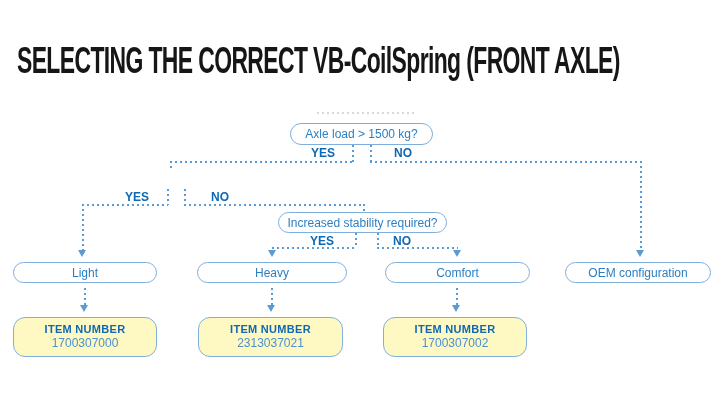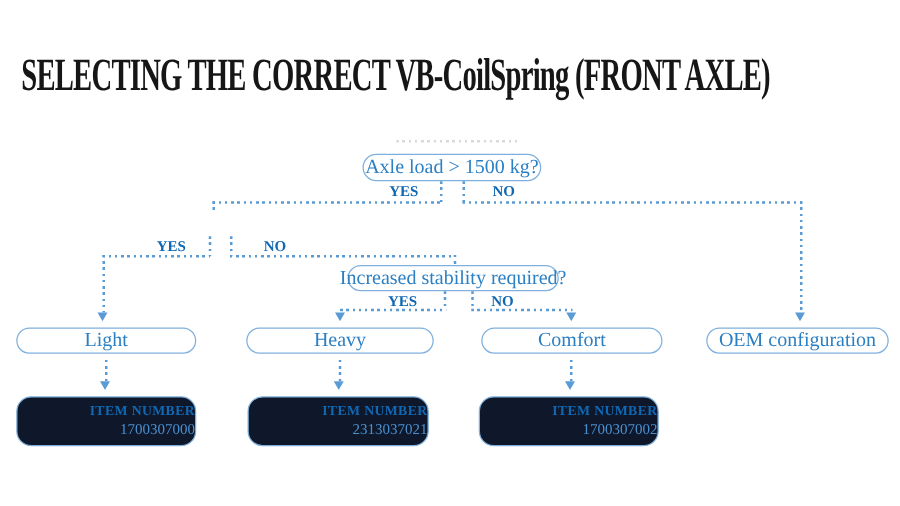--- a/index.html
+++ b/index.html
@@ -1,48 +1,48 @@
 <!DOCTYPE html>
 <html style="--c-background: #ffffff; --c-title: #161616; --c-question-text: #2b7fc3; --c-bold-label: #1068b3; --c-line: #5b9bd5; --c-box-border: #7fb0dd; --c-item-number-text: #4a90d0;"><head>
 <meta charset="utf-8">
 <style>
   html,body{margin:0;padding:0;}
   body{
     width:720px;height:405px;overflow:hidden;
     background:var(--c-background,#fff);
     font-family:"Liberation Sans", sans-serif;
   }
-  .canvas{position:relative;width:720px;height:404px;background:var(--c-background,#fff);font-family:Liberation Serif, serif;}
+  .canvas{position:relative;width:720px;height:404px;background:var(--c-background,#fff);}
   .title{
     position:absolute;left:17px;top:42px;margin:0;
     font-size:37px;font-weight:bold;letter-spacing:-1px;line-height:38px;
     white-space:nowrap;color:var(--c-title,#161616);
     transform:scaleX(0.62);transform-origin:0 0;
   }
   .qbox,.pill{
     position:absolute;box-sizing:border-box;background:#fff;
     border:1.5px solid var(--c-box-border,#7fb0dd);border-radius:12px;
     display:flex;align-items:center;justify-content:center;
-    color:var(--c-question-text,#2b7fc3);font-size:16px;white-space:nowrap;
+    color:var(--c-question-text,#2b7fc3);font-size:12px;white-space:nowrap;
   }
   .bl{
     position:absolute;width:44px;text-align:center;
     font-weight:bold;font-size:12px;color:var(--c-bold-label,#1068b3);
   }
   .hline{position:absolute;height:2px;
     background:repeating-linear-gradient(to right,var(--c-line,#5b9bd5) 0 2px,transparent 2px 5px);}
   .vline{position:absolute;width:2px;
     background:repeating-linear-gradient(to bottom,var(--c-line,#5b9bd5) 0 2px,transparent 2px 5px);}
   .faint{--c-line:#d9d9d9;}
   .arr{position:absolute;width:0;height:0;
     border-left:4.5px solid transparent;border-right:4.5px solid transparent;
     border-top:7px solid var(--c-line,#5b9bd5);}
   .item{
-    position:absolute;box-sizing:border-box;background:#0f172a;
-    border:1.5px solid var(--c-box-border,#7fb0dd);border-radius:12px;text-align:right;
+    position:absolute;box-sizing:border-box;background:#fef9c3;
+    border:1.5px solid var(--c-box-border,#7fb0dd);border-radius:12px;text-align:center;
   }
   .item .lab{font-weight:bold;font-size:11px;letter-spacing:.3px;margin-top:5px;color:var(--c-bold-label,#1068b3);}
   .item .num{font-size:12px;margin-top:1px;color:var(--c-item-number-text,#4a90d0);}
 </style>
 </head>
 <body>
 
 <div class="canvas">
 
   <h1 class="title">SELECTING THE CORRECT VB-CoilSpring (FRONT AXLE)</h1>

